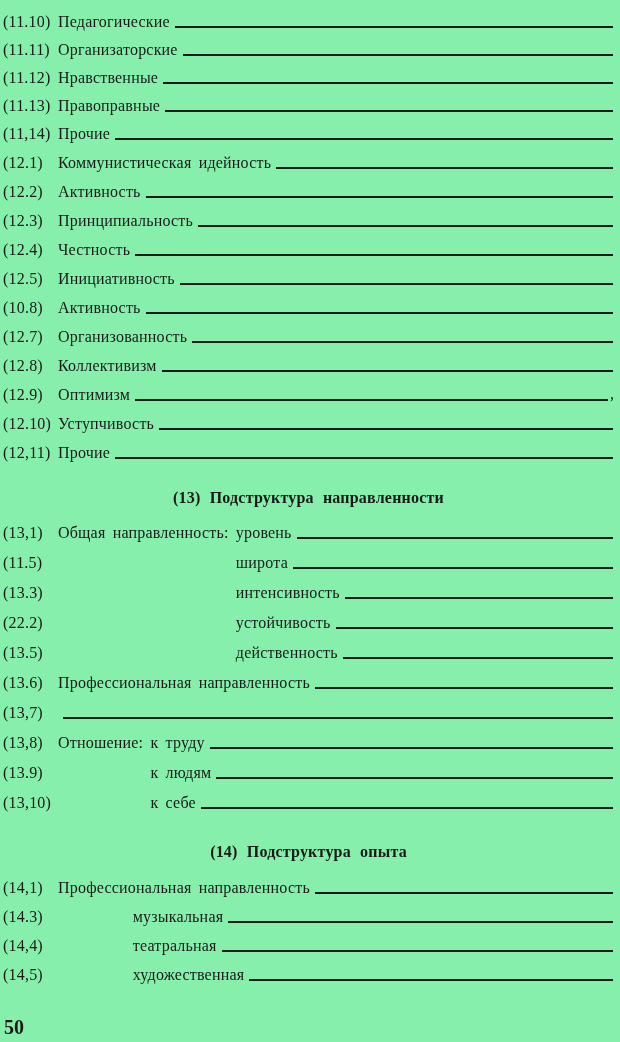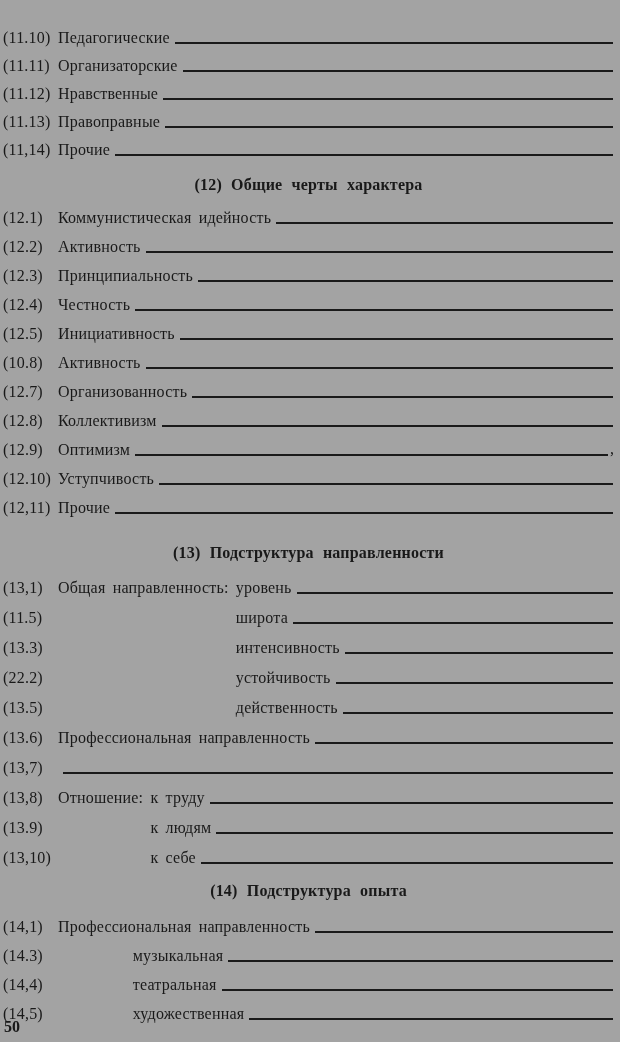--- a/index.html
+++ b/index.html
@@ -1,38 +1,38 @@
 <!DOCTYPE html>
 <html><head>
 <meta charset="utf-8">
 <style>
   html,body{margin:0;padding:0;background:#f5f4f0;}
   .page{
     width:620px;height:1042px;box-sizing:border-box;
-    background:#a3a3a3;
-    padding:20px 6px 0 3px;
+    background:#86efac;
+    padding:4px 6px 0 3px;
     position:relative;overflow:hidden;
     font-family:"Liberation Serif", serif;
     color:#191919;font-size:16px;line-height:20px;
   }
   .row{display:flex;align-items:flex-end;}
   .s0 .row{height:28px;}
   .s1 .row{height:29px;}
   .s2 .row{height:30px;}
   .s3 .row{height:29px;}
   .num{flex:0 0 55px;white-space:pre;letter-spacing:0.2px;}
   .label,.spacer{white-space:pre;word-spacing:3px;letter-spacing:0.2px;}
   .spacer{visibility:hidden;}
   .fill{flex:1 1 auto;border-bottom:2px solid #1a1a1a;margin:0 1px 4px 5px;min-width:20px;}
   .suffix{margin:0 0 1px 1px;}
   .heading{text-align:center;font-weight:bold;word-spacing:5px;line-height:22px;letter-spacing:0.2px;}
   .s1 .heading{margin:14px 0 3px;}
   .s2 .heading{margin:24px 0 4px;}
-  .s3 .heading{margin:12px 0 6px;}
-  .pagenum{position:absolute;left:4px;bottom:5px;font-weight:bold;font-size:16px;}
+  .s3 .heading{margin:28px 0 6px;}
+  .pagenum{position:absolute;left:4px;bottom:5px;font-weight:bold;font-size:20px;}
 </style>
 </head>
 <body>
 
 <div class="page">
   <div id="form">
       <div class="section s0">
         <div class="row">
           <span class="num">(11.10)</span>
           <span class="label">Педагогические</span>
@@ -53,21 +53,20 @@
           <span class="label">Правоправные</span>
           <div class="fill"></div>
         </div>
         <div class="row">
           <span class="num">(11,14)</span>
           <span class="label">Прочие</span>
           <div class="fill"></div>
         </div>
       </div>
       <div class="section s1">
-        <div class="heading">(12) Общие черты характера</div>
         <div class="row">
           <span class="num">(12.1)</span>
           <span class="label">Коммунистическая идейность</span>
           <div class="fill"></div>
         </div>
         <div class="row">
           <span class="num">(12.2)</span>
           <span class="label">Активность</span>
           <div class="fill"></div>
         </div>

